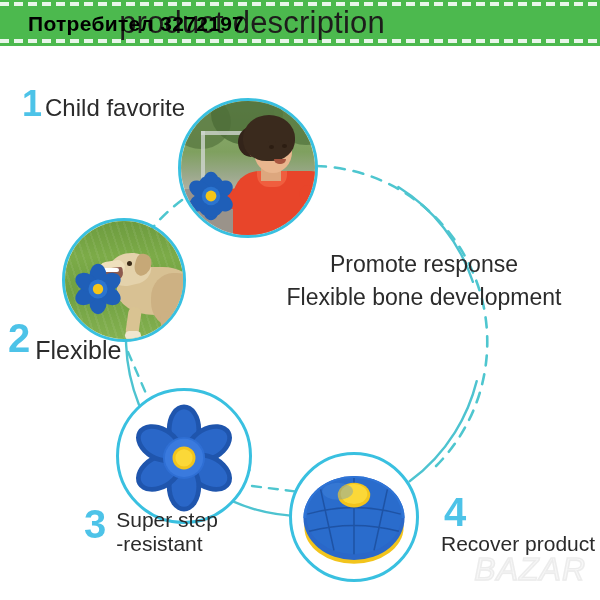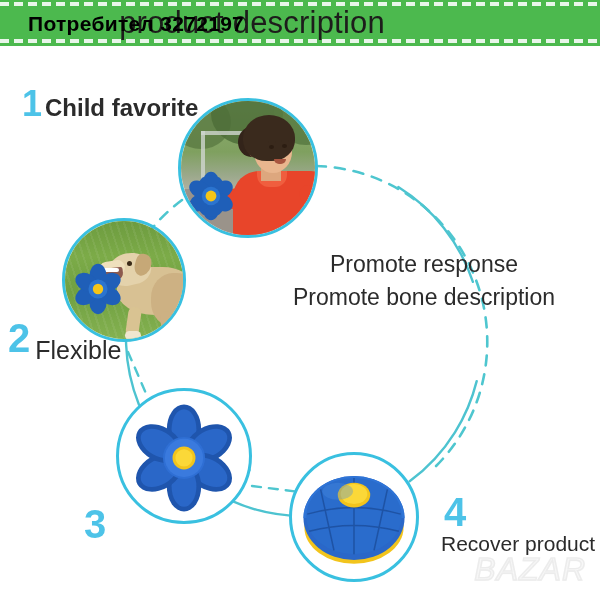--- a/index.html
+++ b/index.html
@@ -109,21 +109,21 @@
   
   .lbl{position:absolute;display:flex;align-items:flex-start;white-space:nowrap;}
   .num{
     color:#4dc3e8;font-weight:bold;line-height:1;
     font-family:"Liberation Sans", sans-serif;
   }
   .ltxt{color:#2b2b2b;line-height:1.12;font-family:"Liberation Sans", sans-serif;}
 
   .lbl1{left:22px;top:86px;}
   .lbl1 .num{font-size:36px;}
-  .lbl1 .ltxt{font-size:24px;margin-left:3px;margin-top:9px;font-weight:bold;}
+  .lbl1 .ltxt{font-size:24px;margin-left:3px;margin-top:9px;}
 
   .lbl2{left:8px;top:318px;}
   .lbl2 .num{font-size:40px;}
   .lbl2 .ltxt{font-size:25px;margin-left:5px;margin-top:18px;}
 
   .lbl3{left:84px;top:504px;}
   .lbl3 .num{font-size:40px;}
   .lbl3 .ltxt{font-size:21px;margin-left:10px;margin-top:4px;}
 
   .lbl4{left:444px;top:492px;}
@@ -309,27 +309,31 @@
     <span class="ltxt">Child favorite</span>
   </div>
 
   <div class="lbl lbl2">
     <span class="num">2</span>
     <span class="ltxt">Flexible</span>
   </div>
 
   <div class="lbl lbl3">
     <span class="num">3</span>
+    <span class="ltxt">
+      <span>Super step</span><br>
+      <span>-resistant</span>
+    </span>
   </div>
 
   <div class="lbl lbl4">
     <span class="num">4</span>
     <span class="ltxt">Recover product</span>
   </div>
 
   <div class="center-copy">
     <div class="l1">Promote response</div>
-    <div class="l2">Promote bone description</div>
+    <div class="l2">Flexible bone development</div>
   </div>
 
   <div class="bazar">BAZAR</div>
 
 </div>
 
 </body></html>

